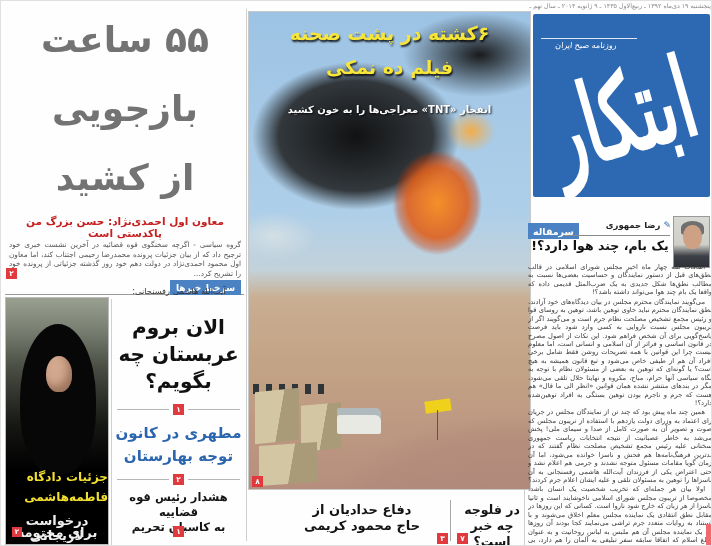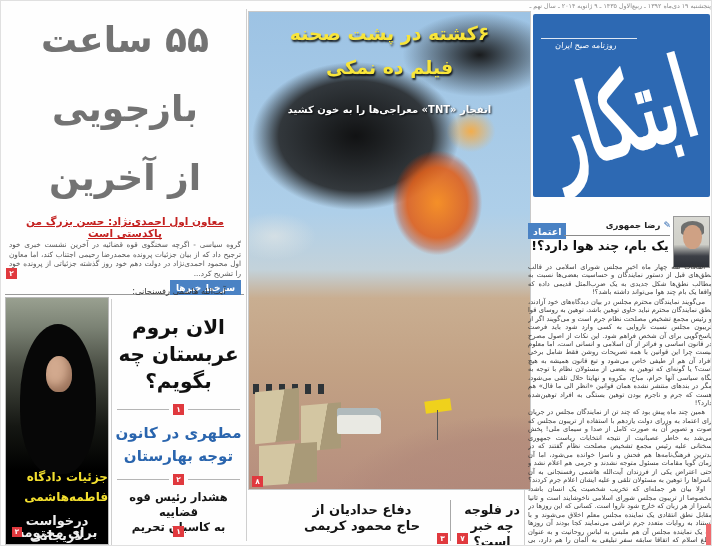--- a/index.html
+++ b/index.html
@@ -9,21 +9,21 @@
           direction:rtl; border:1px solid #e0e0e0; }
 
   .abs { position:absolute; }
   .vline { position:absolute; width:0; border-left:1px solid #cfcfcf; }
   .ref { width:11px; height:11px; background:#e0393e; color:#fff; font-size:7.5px; font-weight:bold;
          display:flex; align-items:center; justify-content:center; line-height:1; }
 
   
   .lead-headline { left:4px; top:4px; width:240px; text-align:center; font-size:36px; font-weight:800;
                    line-height:69px; color:#737373; letter-spacing:-1px; }
-  .lead-subhead { left:4px; top:214px; width:240px; text-align:center; font-size:10.5px; font-weight:bold; color:#c4201f;text-decoration:underline; }
+  .lead-subhead { left:4px; top:214px; width:240px; text-align:center; font-size:10.5px; font-weight:bold; color:#c4201f; }
   .lead-body { left:8px; top:239px; width:232px; font-size:7.3px; line-height:1.32; text-align:justify; color:#555; }
   .lead-ref { left:5px; top:267px; }
   .lead-rule { left:4px; top:293px; width:239px; border-top:1px solid #9a9a9a; }
   .headlines-label { left:auto; right:470px; top:279px; height:15px; padding:0 6px; background:#4a82c4;
                      color:#fff; font-size:9px; font-weight:bold; display:flex; align-items:center; }
 
   
   .woman-photo { left:4px; top:296px; width:104px; height:248px; overflow:hidden;
                  background:linear-gradient(180deg,#99a090 0%,#7b8274 12%,#4a4e44 28%,#151713 52%,#000 70%); border:1px solid #bbb; }
   .chador { position:absolute; left:14px; top:26px; width:76px; height:150px; background:#070707;
@@ -116,21 +116,21 @@
 <body>
 
 <div class="page">
 
   <div class="vline" style="left:245px; top:8px; height:532px;"></div>
   <div class="vline" style="left:523px; top:14px; height:530px;"></div>
 
   <div class="abs lead-headline">
     <div>۵۵ ساعت</div>
     <div>بازجویی</div>
-    <div>از آخرین</div>
+    <div>از کشید</div>
   </div>
   <div class="abs lead-subhead">معاون اول احمدی‌نژاد: حسن بزرگ من پاکدستی است</div>
   <div class="abs lead-body">گروه سیاسی - اگرچه سخنگوی قوه قضائیه در آخرین نشست خبری خود ترجیح داد که از بیان جزئیات پرونده محمدرضا رحیمی اجتناب کند، اما معاون اول محمود احمدی‌نژاد در دولت دهم خود روز گذشته جزئیاتی از پرونده خود را تشریح کرد...</div>
   <div class="abs ref lead-ref">۲</div>
   <div class="abs lead-rule"></div>
   <div class="abs headlines-label">سرخط خبرها</div>
 
   <div class="abs woman-photo">
     <div class="chador"></div>
     <div class="woman-face"></div>
@@ -195,21 +195,21 @@
   <div class="abs ref bc-ref3">۳</div>
   <div class="abs ref bc-ref7">۷</div>
 
   <div class="abs dateline">پنجشنبه ۱۹ دی‌ماه ۱۳۹۲ ـ ربیع‌الاول ۱۴۳۵ ـ ۹ ژانویه ۲۰۱۴ ـ سال نهم ـ شماره ۲۷۳۳ ـ ۱۶ صفحه ـ ۵۰۰ تومان</div>
   <div class="abs masthead">
     <div class="tag-rule"></div>
     <div class="tagline">روزنامه صبح ایران</div>
     <div class="logo">ابتکار</div>
   </div>
 
-  <div class="abs ed-label">اعتماد</div>
+  <div class="abs ed-label">سرمقاله</div>
   <div class="abs ed-author">
     <span class="ed-pen">✎</span>
     <span>رضا جمهوری</span>
   </div>
   <div class="abs ed-rule"></div>
   <div class="abs ed-photo">
     <div class="ed-hair"></div>
     <div class="ed-face"></div>
   </div>
   <div class="abs ed-title">یک بام، چند هوا دارد؟!</div>

